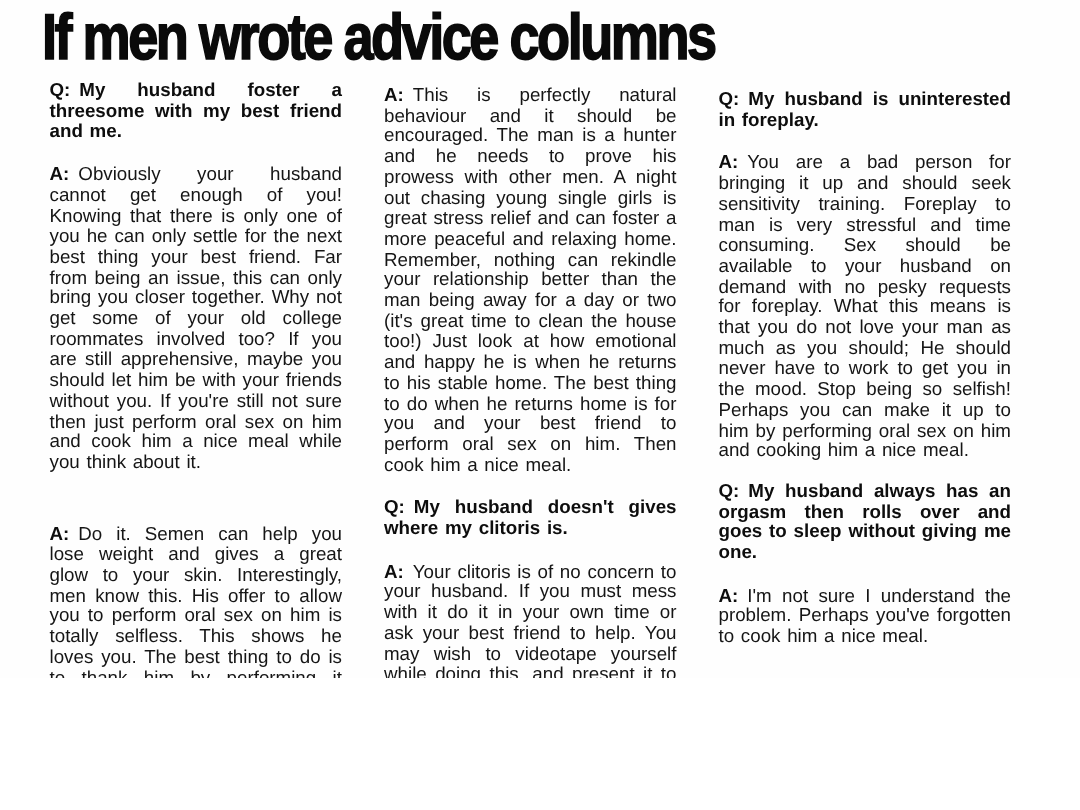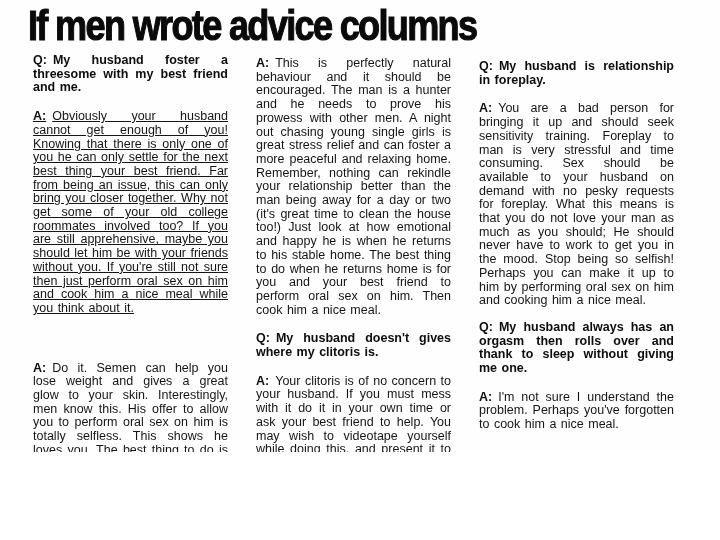--- a/index.html
+++ b/index.html
@@ -51,21 +51,21 @@
   }
   .q {
     font-weight: bold;
     color: #0d0d0d;
   }
   .prefix {
     font-weight: bold;
     margin-right: 6px;
     color: #0d0d0d;
   }
-  .mb-lg { margin-bottom: 46px; text-decoration: underline; }
+  .mb-lg { margin-bottom: 34px; }
   .mb-sm { margin-bottom: 13px; }
 </style>
 </head>
 <body>
 
 <div class="page">
 
   <h1 class="title">If men wrote advice columns</h1>
 
   <div class="columns">
@@ -76,20 +76,20 @@
       <p class="a"><span class="prefix">A:</span><span>Do it. Semen can help you lose weight and gives a great glow to your skin. Interestingly, men know this. His offer to allow you to perform oral sex on him is totally selfless. This shows he loves you. The best thing to do is to thank him by performing it twice a day: then cook him a nice meal.</span></p>
     </div>
 
     <div class="col col-2">
       <p class="a"><span class="prefix">A:</span><span>This is perfectly natural behaviour and it should be encouraged. The man is a hunter and he needs to prove his prowess with other men. A night out chasing young single girls is great stress relief and can foster a more peaceful and relaxing home. Remember, nothing can rekindle your relationship better than the man being away for a day or two (it's great time to clean the house too!) Just look at how emotional and happy he is when he returns to his stable home. The best thing to do when he returns home is for you and your best friend to perform oral sex on him. Then cook him a nice meal.</span></p>
       <p class="q"><span class="prefix">Q:</span><span>My husband doesn't gives where my clitoris is.</span></p>
       <p class="a"><span class="prefix">A:</span><span>Your clitoris is of no concern to your husband. If you must mess with it do it in your own time or ask your best friend to help. You may wish to videotape yourself while doing this, and present it to your husband as a birthday gift. To ease your selfish guilt, perform oral sex on him and cook him a delicious meal.</span></p>
     </div>
 
     <div class="col col-3">
-      <p class="q"><span class="prefix">Q:</span><span>My husband is relationship in foreplay.</span></p>
+      <p class="q"><span class="prefix">Q:</span><span>My husband is uninterested in foreplay.</span></p>
       <p class="a mb-sm"><span class="prefix">A:</span><span>You are a bad person for bringing it up and should seek sensitivity training. Foreplay to man is very stressful and time consuming. Sex should be available to your husband on demand with no pesky requests for foreplay. What this means is that you do not love your man as much as you should; He should never have to work to get you in the mood. Stop being so selfish! Perhaps you can make it up to him by performing oral sex on him and cooking him a nice meal.</span></p>
-      <p class="q"><span class="prefix">Q:</span><span>My husband always has an orgasm then rolls over and thank to sleep without giving me one.</span></p>
+      <p class="q"><span class="prefix">Q:</span><span>My husband always has an orgasm then rolls over and goes to sleep without giving me one.</span></p>
       <p class="a"><span class="prefix">A:</span><span>I'm not sure I understand the problem. Perhaps you've forgotten to cook him a nice meal.</span></p>
     </div>
 
   </div>
 </div>
 
 </body></html>

